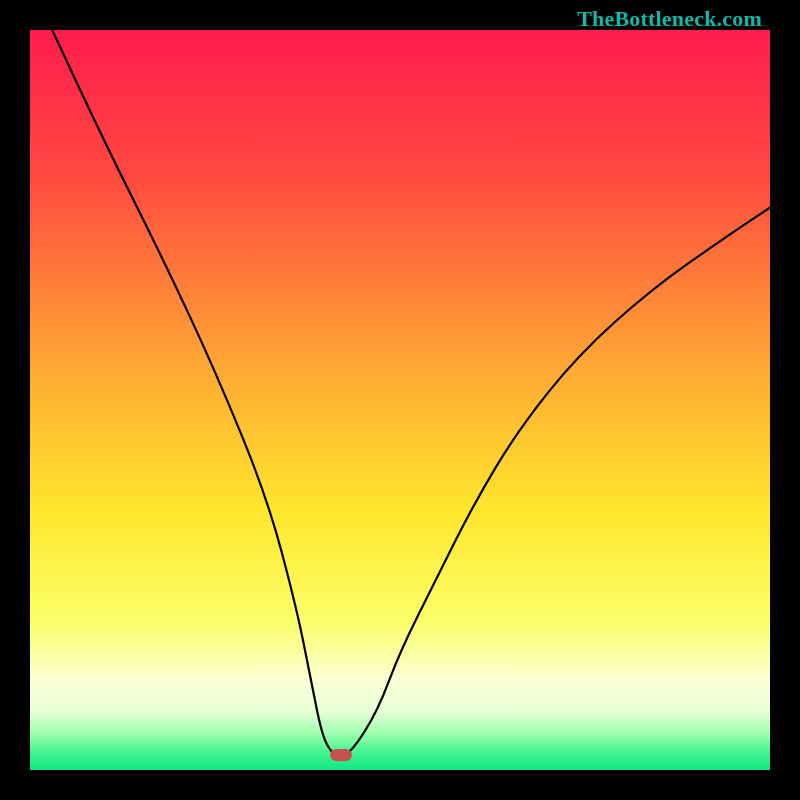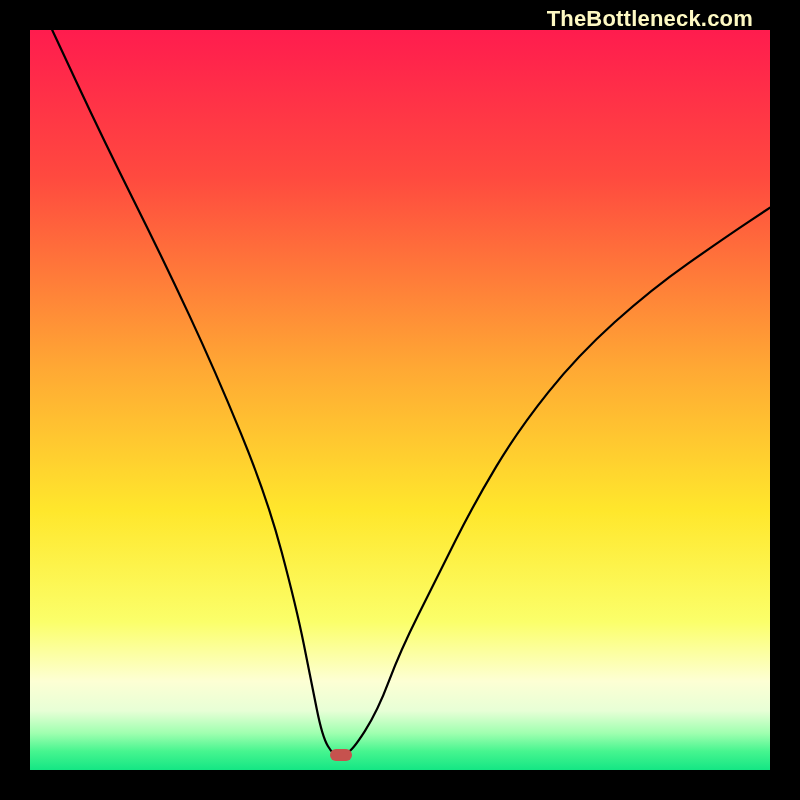--- a/index.html
+++ b/index.html
@@ -27,25 +27,25 @@
   .gradient-bg {
     position: absolute;
     left: 0;
     top: 0;
     width: 100%;
     height: 100%;
   }
   .watermark {
     position: absolute;
     top: 6px;
-    right: 47px;
-    font-family: Liberation Sans, sans-serif;
+    right: 38px;
+    font-family: Liberation Serif, serif;
     font-size: 22px;
     font-weight: 600;
-    color: #fef9c3;
+    color: #14b8a6;
     letter-spacing: 0.2px;
     z-index: 5;
   }
   .curve-svg {
     position: absolute;
     left: 0;
     top: 0;
     width: 100%;
     height: 100%;
     z-index: 3;

